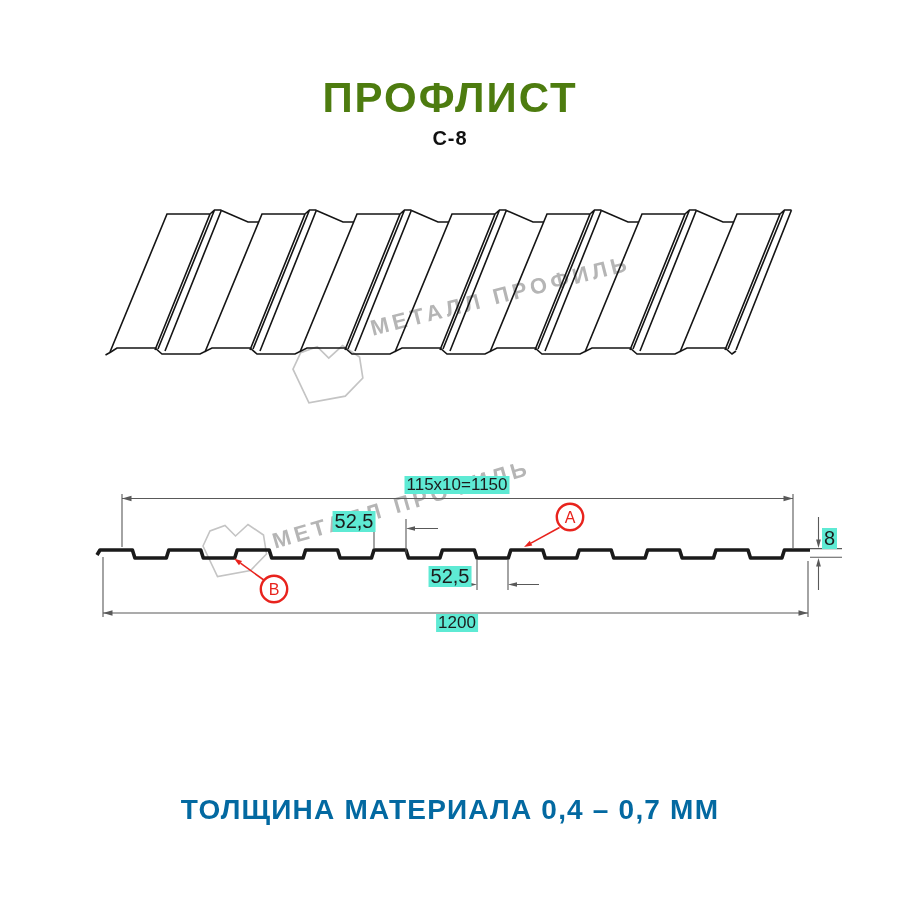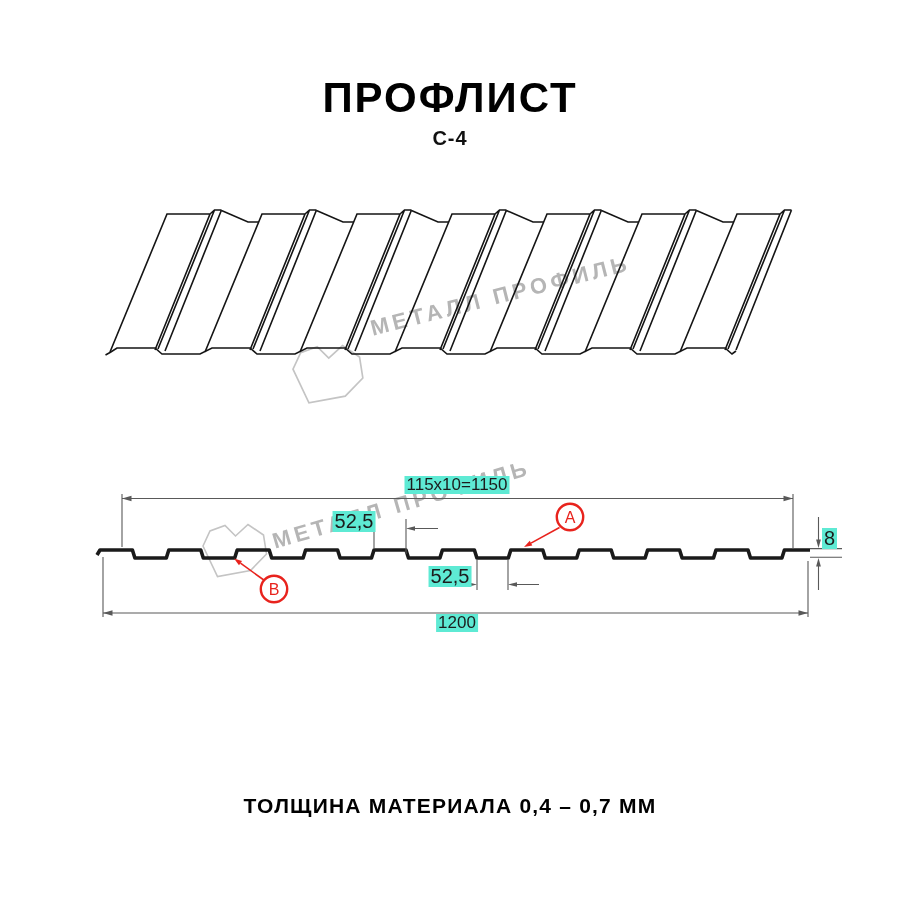--- a/index.html
+++ b/index.html
@@ -1,21 +1,21 @@
 <!DOCTYPE html>
 <html><head>
 <meta charset="utf-8">
 <style>
   html,body{margin:0;padding:0;background:#fff;}
   .canvas{position:relative;width:900px;height:900px;background:#ffffff;overflow:hidden;
           font-family:"Liberation Sans",sans-serif;}
   .center-text{position:absolute;left:0;right:0;text-align:center;white-space:nowrap;}
-  .title{top:74px;font-size:42px;font-weight:700;letter-spacing:2px;color:#000000;}
+  .title{top:74px;font-size:42px;font-weight:700;letter-spacing:2px;color:#4d7c0f;}
   .subtitle{top:127px;font-size:20px;font-weight:600;letter-spacing:1px;color:#111;}
-  .footer{top:794px;font-size:21px;font-weight:600;letter-spacing:1.2px;color:#000000;}
+  .footer{top:794px;font-size:28px;font-weight:600;letter-spacing:1.2px;color:#0369a1;}
   .wm-text{position:absolute;font-weight:bold;font-size:22px;letter-spacing:4px;
            color:#b5b5b5;white-space:nowrap;transform-origin:0 50%;}
   .wm1{left:371px;top:316px;transform:rotate(-14.3deg);}
   .wm2{left:273px;top:529px;transform:rotate(-16.2deg);}
   .dim-label{position:absolute;font-size:17px;line-height:1.05;color:#1c1c1c;background:#5eead4;
              padding:0 2px;transform:translateX(-50%);white-space:nowrap;z-index:3;}
   .dim-small{font-size:20px;}
   .no-center{transform:none;}
   svg.draw{position:absolute;left:0;top:0;z-index:2;}
 </style>
@@ -79,21 +79,21 @@
       <text x="570" y="523" text-anchor="middle" font-size="16" fill="#e8231d" font-family="Liberation Sans, sans-serif">A</text>
 
       <line x1="240.5" y1="563.2" x2="263.8" y2="580" stroke="#e8231d" stroke-width="1.6"></line>
       <polygon points="234,558.5 239,565.3 242,561.1" fill="#e8231d"></polygon>
       <circle cx="274" cy="589" r="13.2" fill="#ffffff" stroke="#e8231d" stroke-width="2.4"></circle>
       <text x="274" y="595" text-anchor="middle" font-size="16" fill="#e8231d" font-family="Liberation Sans, sans-serif">B</text>
     </g>
   </svg>
 
   <div class="center-text title">ПРОФЛИСТ</div>
-  <div class="center-text subtitle">С-4</div>
+  <div class="center-text subtitle">С-8</div>
 
   <div class="dim-label" style="left:457px;top:476px;">115x10=1150</div>
   <div class="dim-label dim-small" style="left:354px;top:511px;">52,5</div>
   <div class="dim-label dim-small" style="left:450px;top:566px;">52,5</div>
   <div class="dim-label" style="left:457px;top:614px;">1200</div>
   <div class="dim-label dim-small no-center" style="left:822px;top:528px;">8</div>
 
   <div class="center-text footer">ТОЛЩИНА МАТЕРИАЛА 0,4 – 0,7 ММ</div>
 </div>
 

